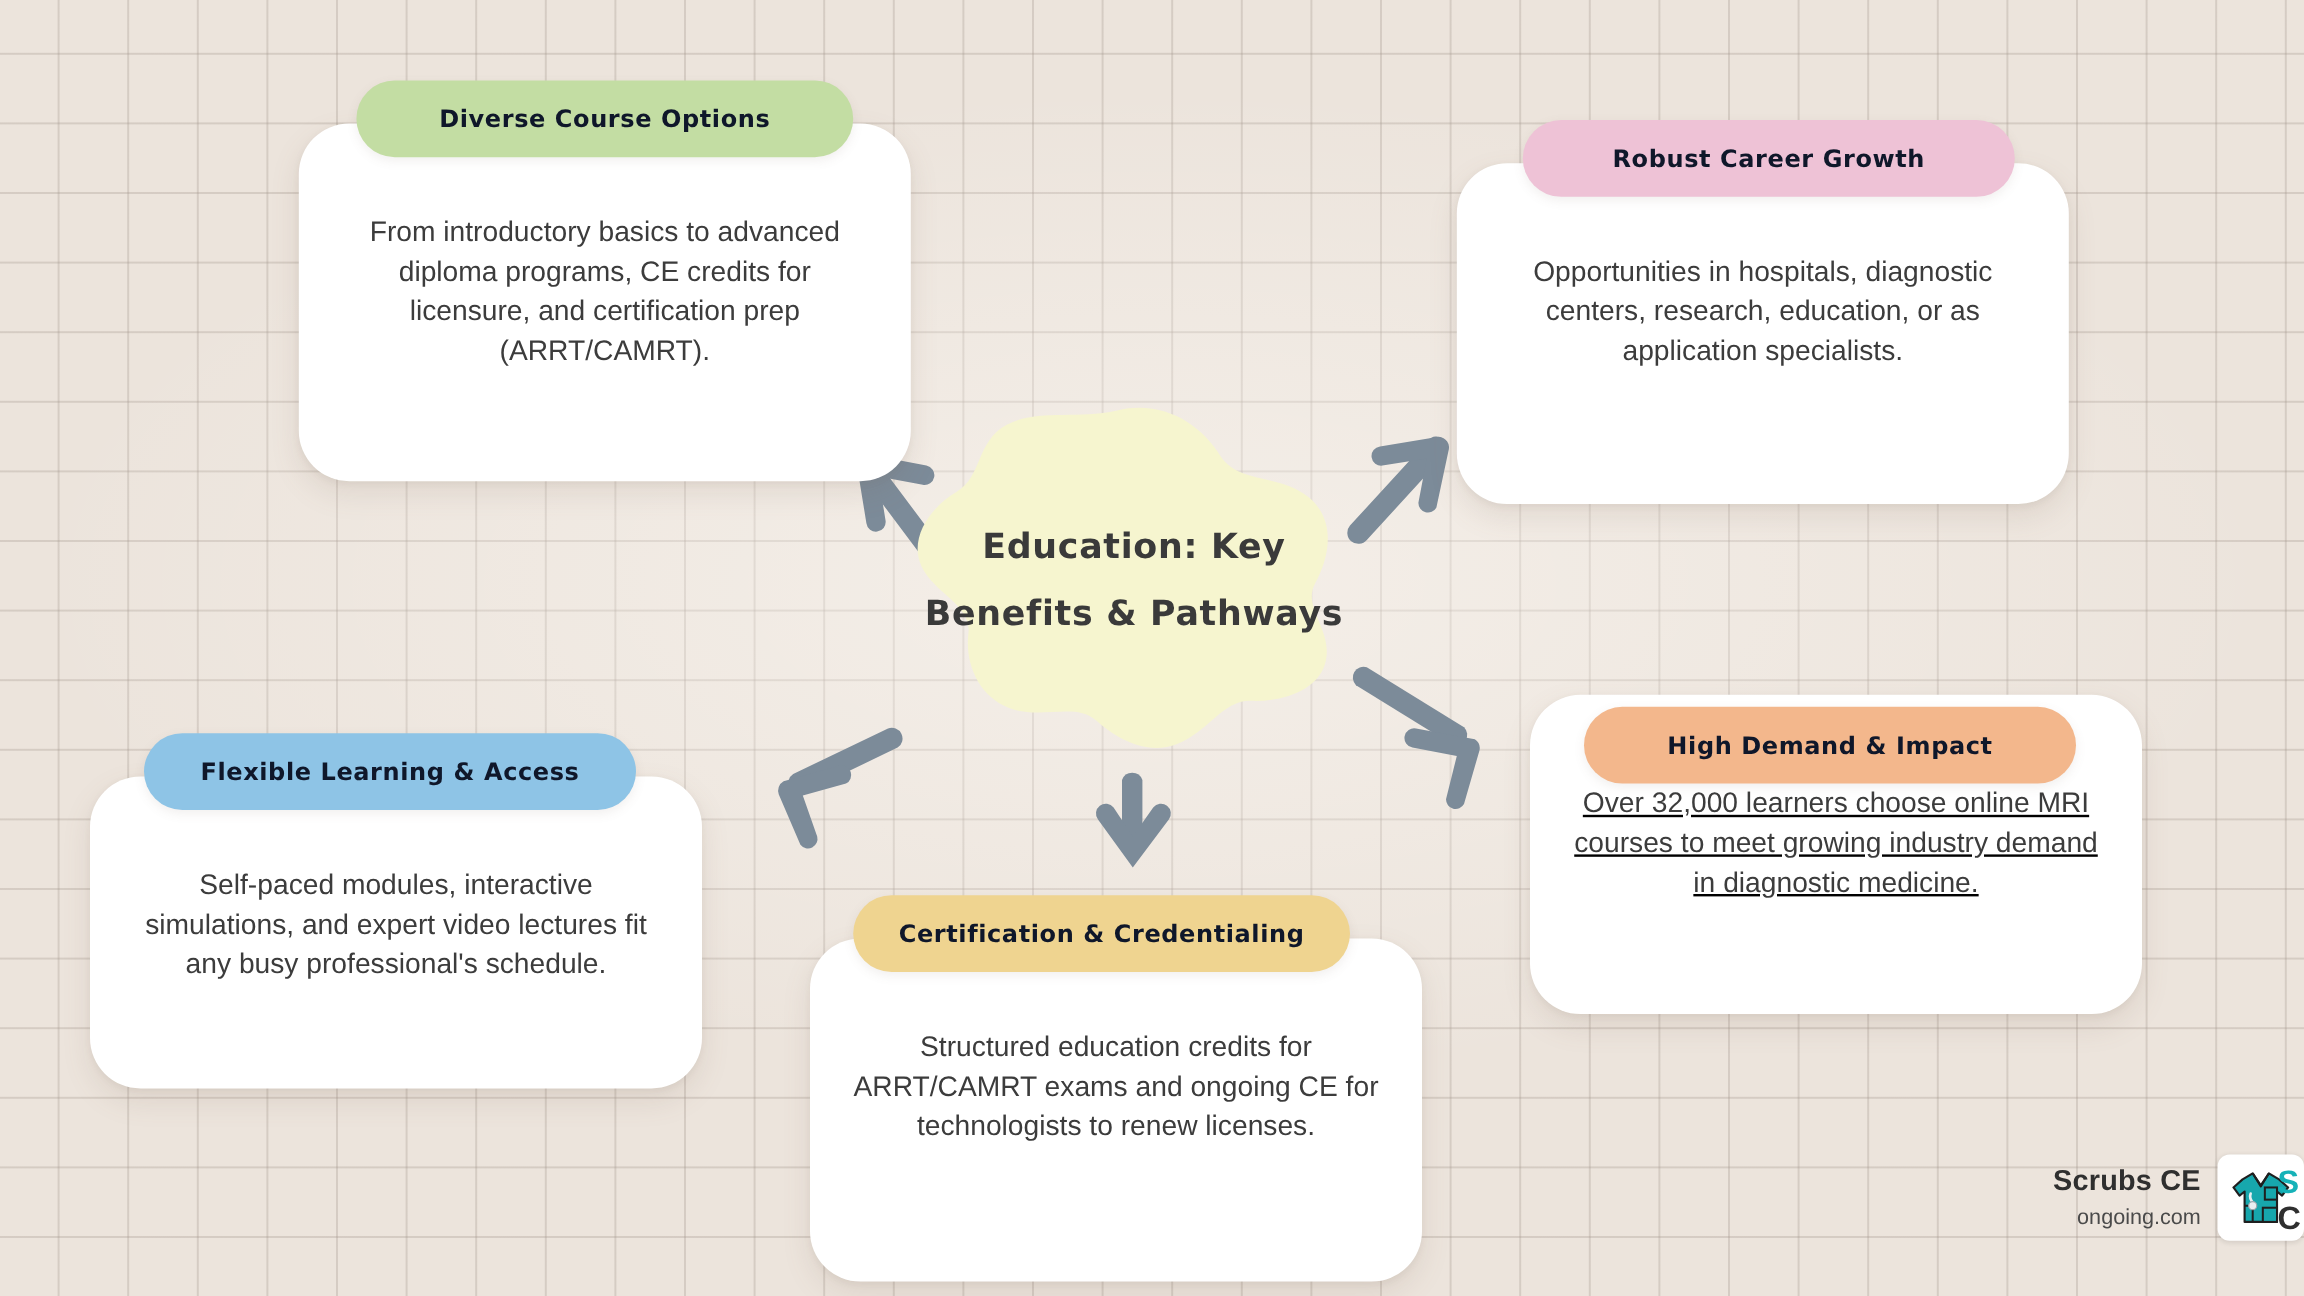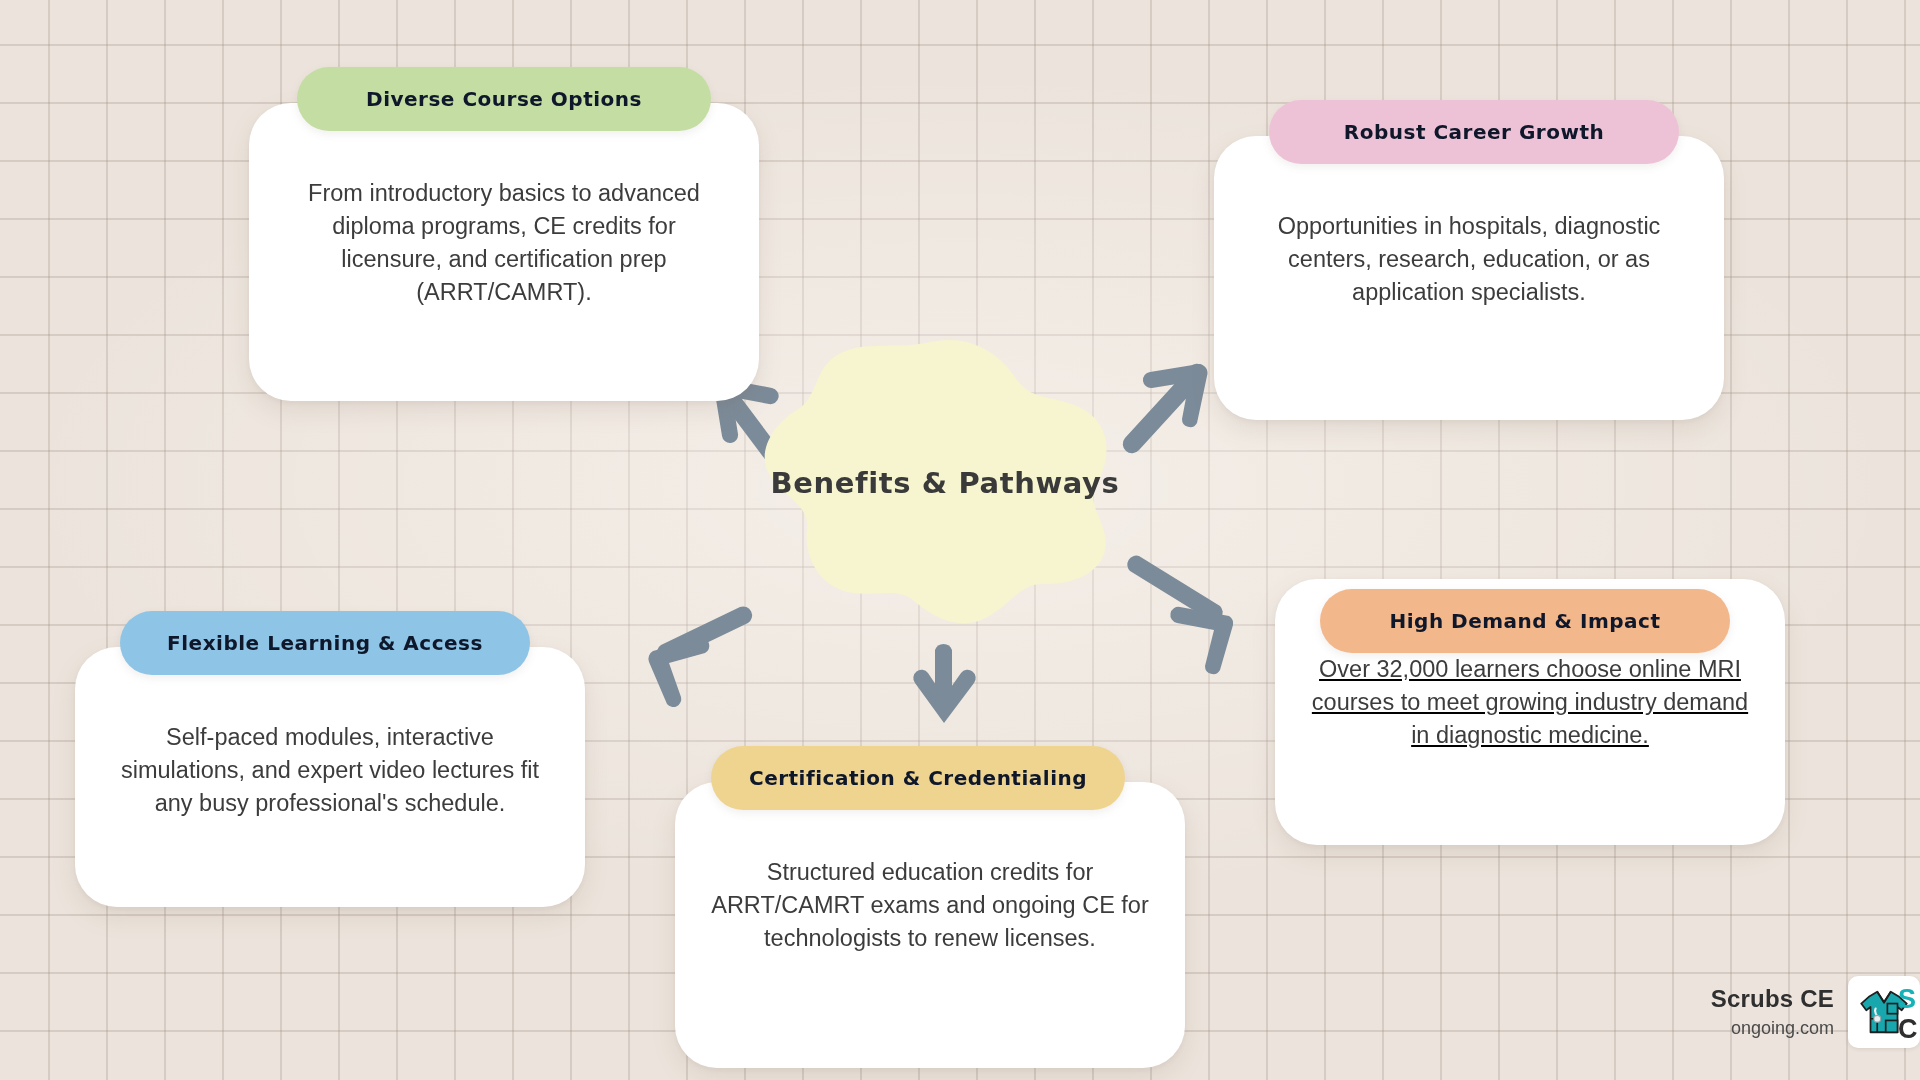--- a/index.html
+++ b/index.html
@@ -144,21 +144,21 @@
 
   
   #card-demand           { left: 1275px; top: 543px; width: 510px; }
   #card-demand .card-body { height: 266px; text-decoration: underline; }
   #card-demand .card-pill { left: 45px; width: 410px; margin-top: 46px; }
 
   
   #brand {
     position: absolute;
     right: 0px;
-    bottom: 32px;
+    bottom: 46px;
     display: flex;
     align-items: center;
     gap: 14px;
   }
   #brand-text {
     display: flex;
     flex-direction: column;
     align-items: flex-end;
     line-height: 1.12;
   }
@@ -251,20 +251,21 @@
                C264,245 252,272 226,282
                C200,292 175,277 158,262
                C141,247 112,262 86,252
                C60,242 49,214 52,190
                C55,166 24,157 13,134
                C2,111 20,85 42,72
                C64,59 58,30 84,16
                C110,2 140,12 176,4 Z" fill="#f6f5cf"></path>
     </svg>
     <div class="blob-text">
+      <div class="blob-line">Education: Key</div>
       <div class="blob-line">Benefits &amp; Pathways</div>
     </div>
   </div>
 
   <div class="card" id="card-diverse">
     <div class="card-body">
       <div class="card-text">From introductory basics to advanced diploma programs, CE credits for licensure, and certification prep (ARRT/CAMRT).</div>
     </div>
     <div class="card-pill" style="background:#c3dda3">
       <span class="pill-label">Diverse Course Options</span>

